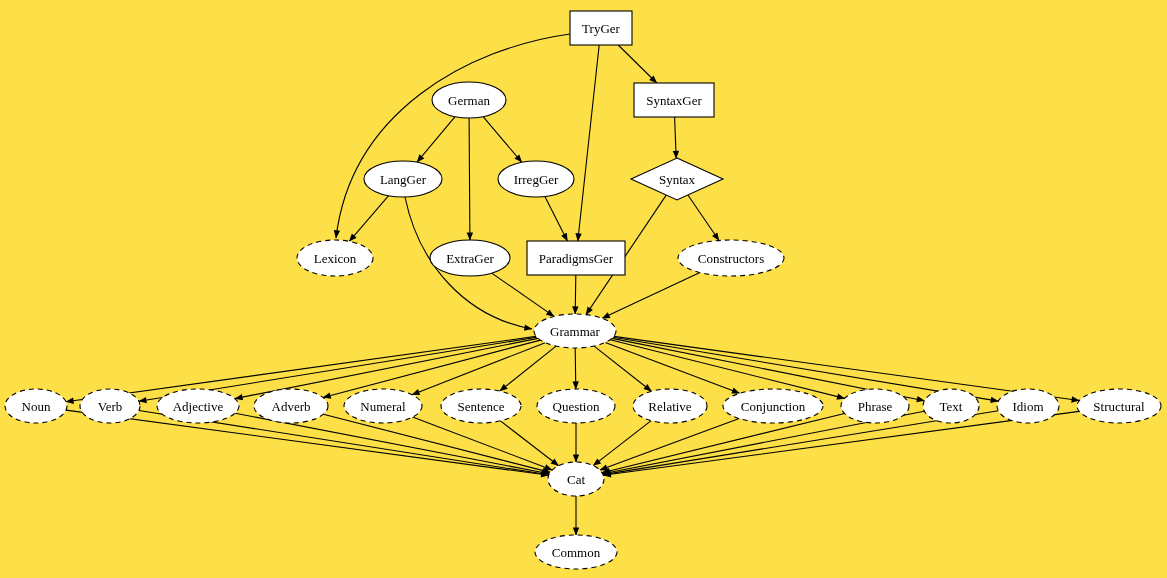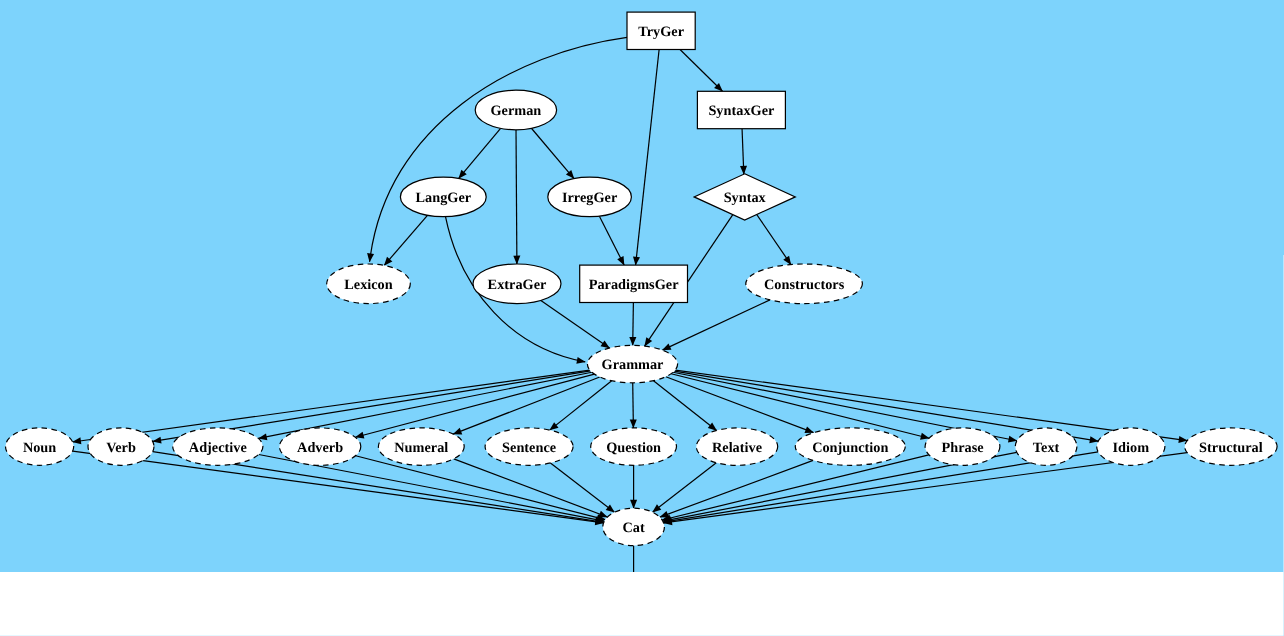--- a/index.html
+++ b/index.html
@@ -2,24 +2,23 @@
 <html><head>
 <meta charset="utf-8">
 <style>
   html, body {
     margin: 0;
     padding: 0;
     background: #ffffff;
   }
   .graph-wrap {
     width: 1167px;
-    height: 520px;
+    height: 578px;
     position: relative;
-    background: #7dd3fc;
-    font-weight: bold;
+    background: #fde047;
   }
   svg { display: block; }
   .edge {
     fill: none;
     stroke: #000000;
     stroke-width: 1.1;
   }
   .node-shape {
     fill: #ffffff;
     stroke: #000000;

